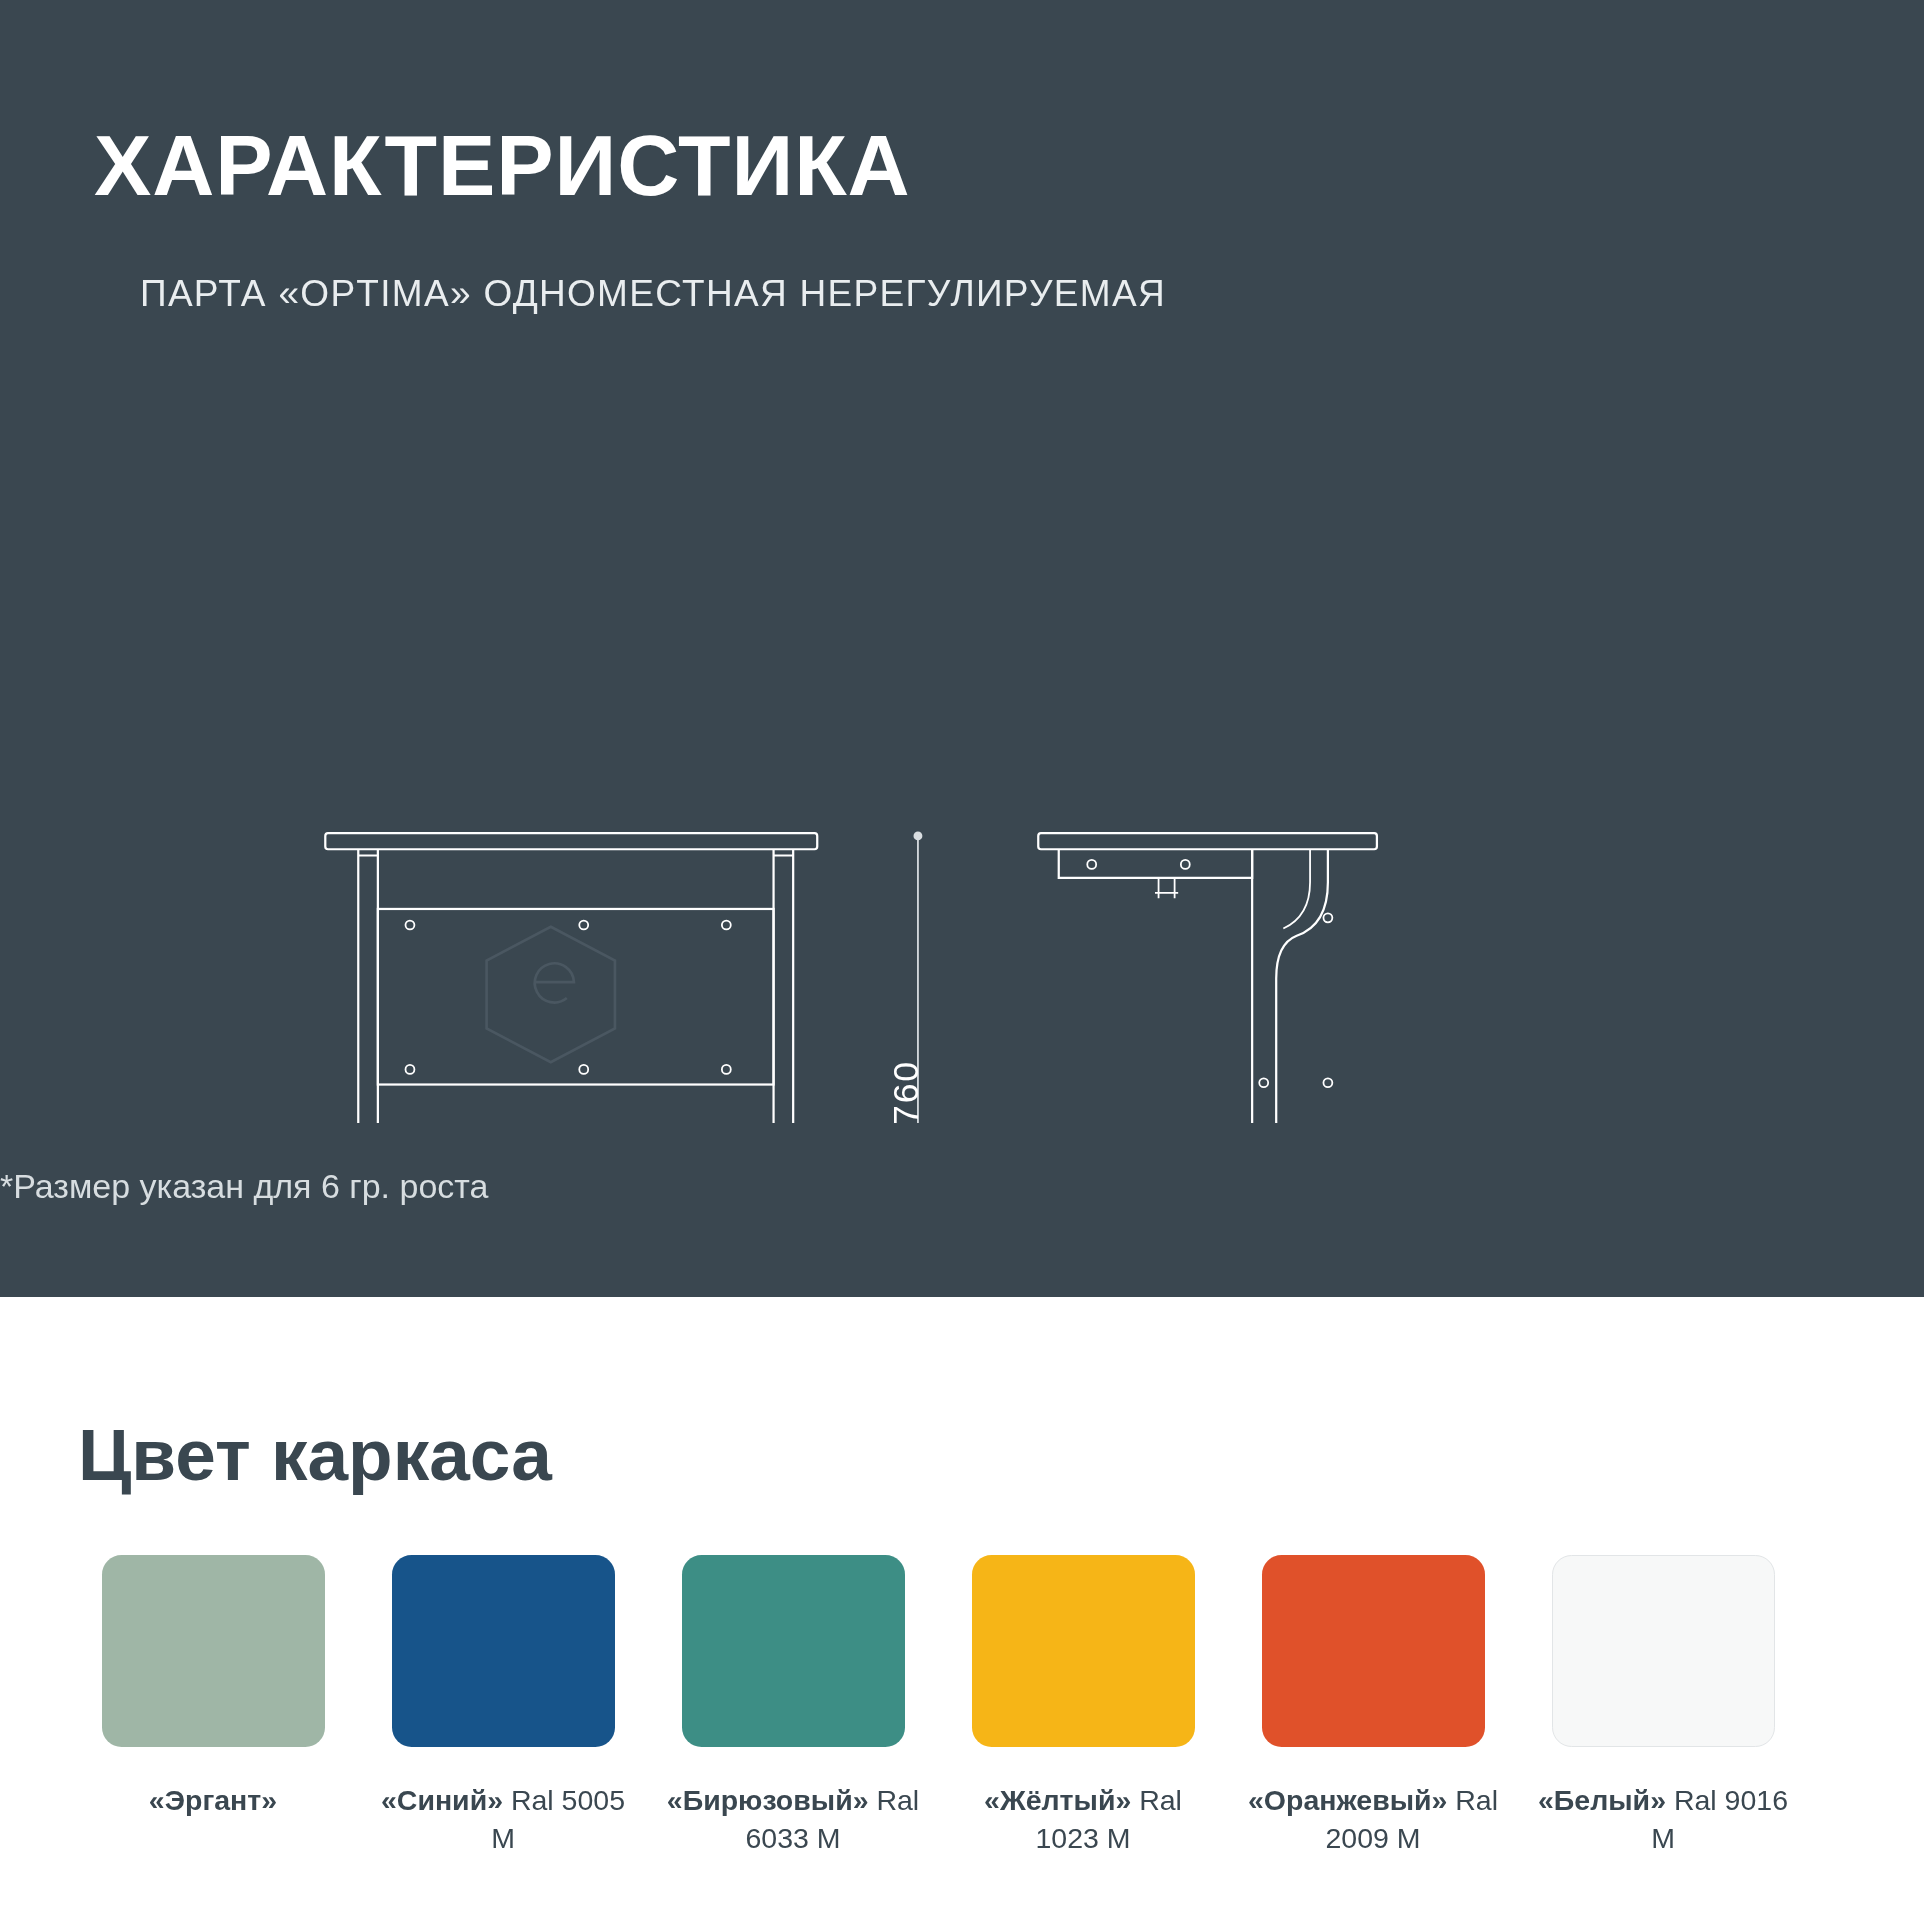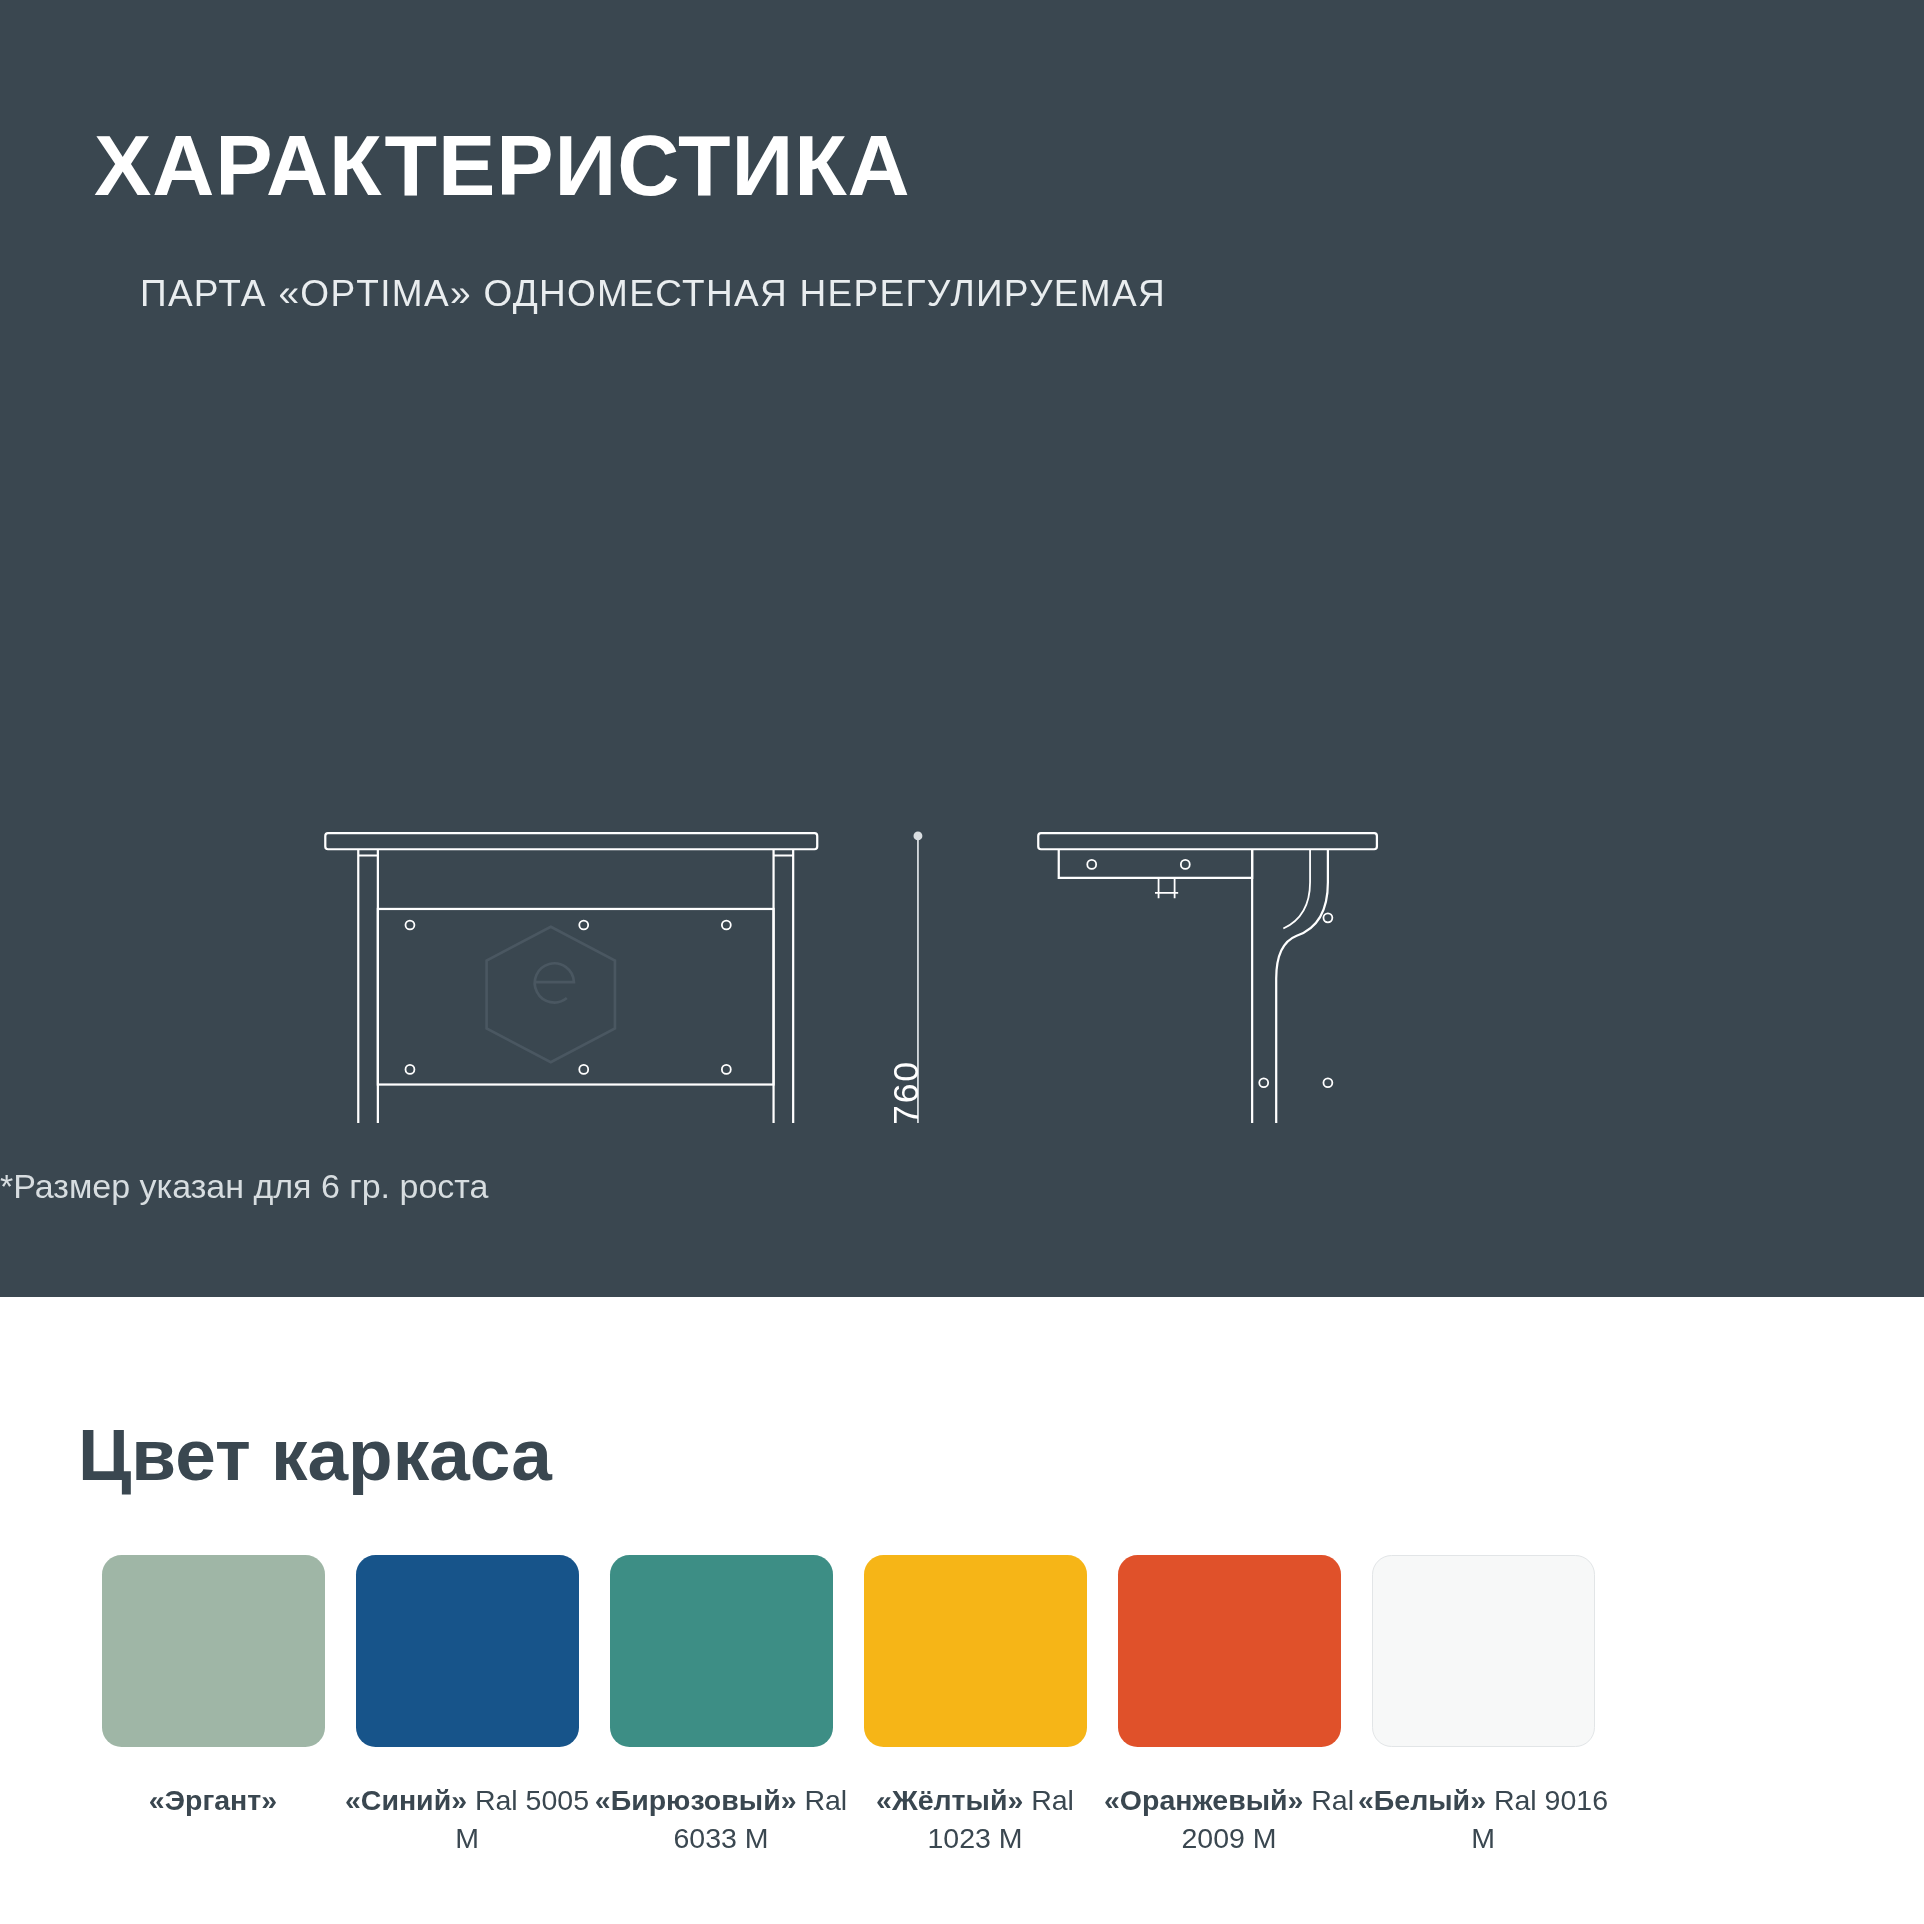--- a/index.html
+++ b/index.html
@@ -85,20 +85,21 @@
     white-space: nowrap;
   }
 
   .swatch-row {
     position: absolute;
     left: 86px;
     top: 258px;
     width: 1773px;
     display: flex;
     justify-content: flex-start;
+    gap: 36px;
   }
 
   .swatch-cell {
     width: 254px;
     display: flex;
     flex-direction: column;
     align-items: center;
   }
 
   .swatch-chip {

